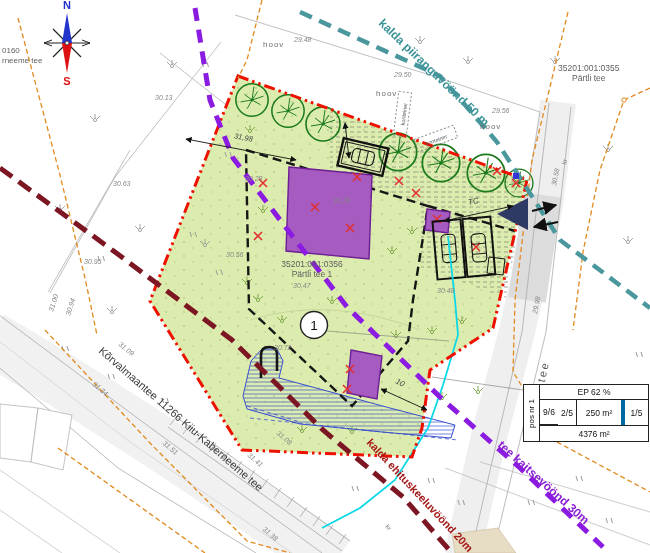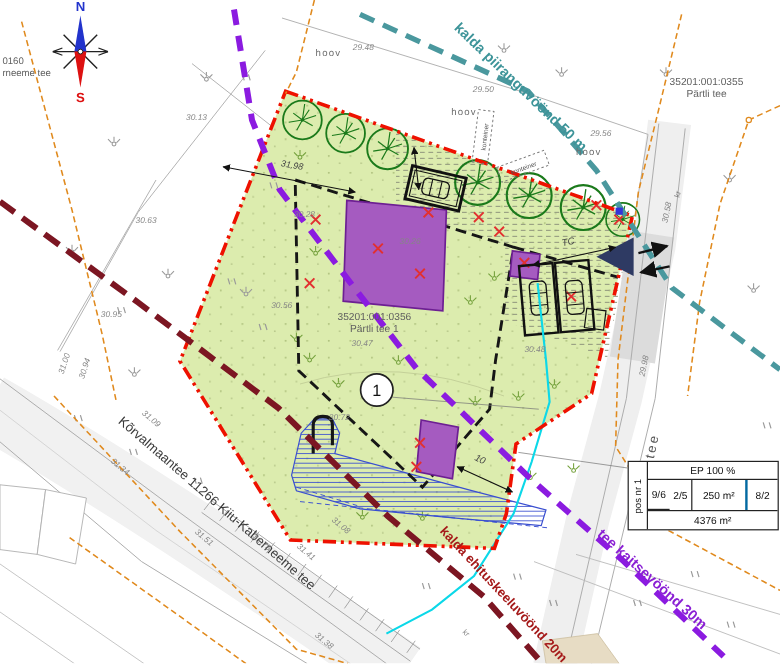--- a/index.html
+++ b/index.html
@@ -17,21 +17,21 @@
   .ep-table{position:absolute;left:523px;top:384px;width:126px;height:58px;background:#fff;
             border:1.2px solid #222;display:flex;font-size:8.5px;color:#111;box-sizing:border-box}
   .t-pos{width:15px;border-right:1px solid #222;display:flex;align-items:center;justify-content:center}
   .t-pos span{transform:rotate(-90deg);white-space:nowrap;font-size:8px}
   .t-main{flex:1;display:flex;flex-direction:column}
   .t-r1{height:14px;border-bottom:1px solid #222;display:flex;align-items:center;justify-content:center}
   .t-r2{flex:1;display:flex}
   .t-c1{width:36px;display:flex;flex-direction:row;border-right:1px solid #222}
   .t-c1 .a{flex:1;border-bottom:1px solid #222;display:flex;align-items:center;justify-content:center}
   .t-c1 .b{flex:1;display:flex;align-items:center;justify-content:center}
-  .t-c2{width:44px;border-right:2px solid #0369a1;display:flex;align-items:center;justify-content:center}
+  .t-c2{width:44px;border-right:4px solid #0369a1;display:flex;align-items:center;justify-content:center}
   .t-c3{flex:1;display:flex;align-items:center;justify-content:center}
   .t-r3{height:15px;border-top:1px solid #222;display:flex;align-items:center;justify-content:center}
 </style>
 </head>
 <body>
 
 <div id="stage">
 <svg width="650" height="553" viewBox="0 0 650 553">
   <defs>
     <pattern id="grass" width="18" height="14" patternUnits="userSpaceOnUse">
@@ -327,25 +327,25 @@
     <text class="ev" transform="translate(556,186) rotate(-78)">30.58</text>
     <text class="ev" transform="translate(537,314) rotate(-78)">29.98</text>
   </g>
 </svg>
 
 <div class="ep-table">
   <div class="t-pos">
     <span>pos nr 1</span>
   </div>
   <div class="t-main">
-    <div class="t-r1">EP 100 %</div>
+    <div class="t-r1">EP 62 %</div>
     <div class="t-r2">
       <div class="t-c1">
         <div class="a">9/6</div>
         <div class="b">2/5</div>
       </div>
       <div class="t-c2">250 m²</div>
-      <div class="t-c3">8/2</div>
+      <div class="t-c3">1/5</div>
     </div>
     <div class="t-r3">4376 m²</div>
   </div>
 </div>
 </div>
 
 </body></html>

